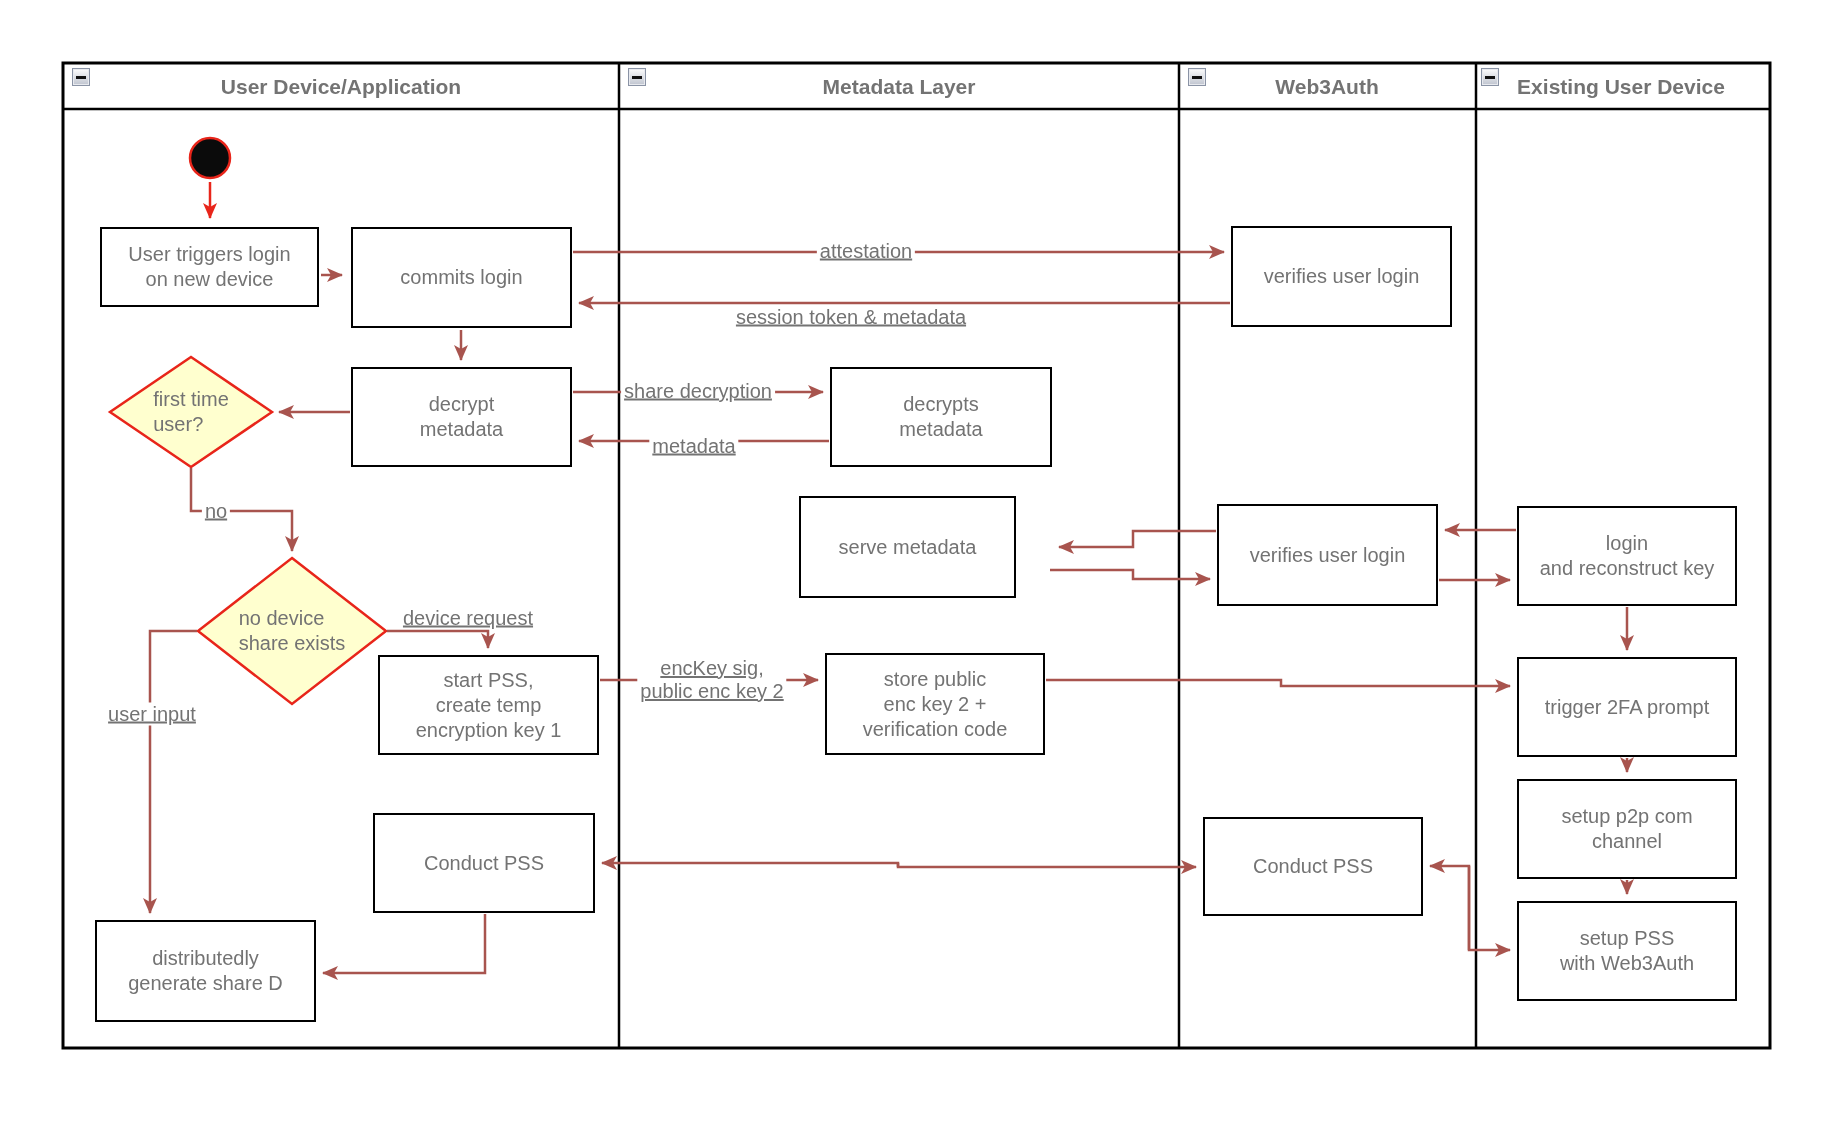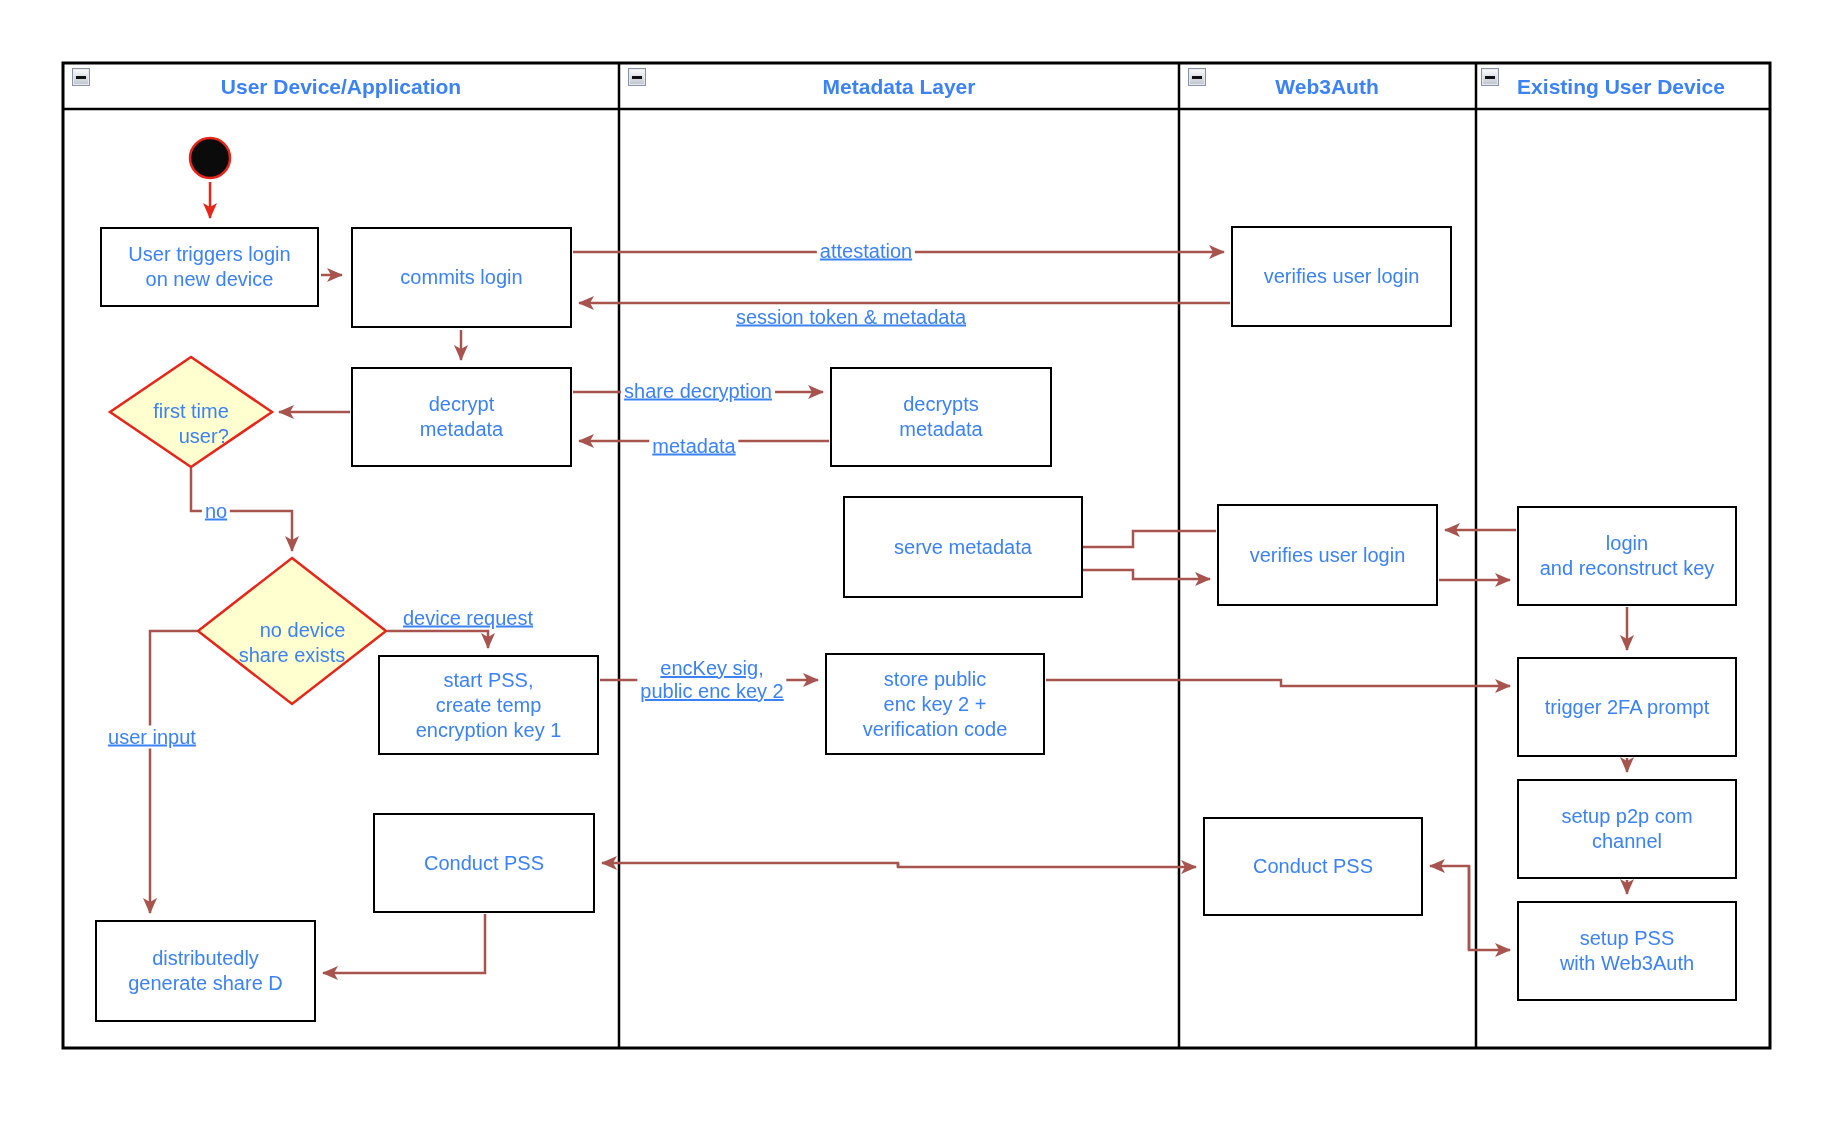--- a/index.html
+++ b/index.html
@@ -1,40 +1,40 @@
 <!DOCTYPE html>
 <html><head>
 <meta charset="utf-8">
 <style>
   html,body{margin:0;padding:0;background:#ffffff;}
   .canvas{
     position:relative;width:1822px;height:1132px;background:#ffffff;
-    font-family:"Liberation Sans",sans-serif;color:#3b82f6;overflow:hidden;
+    font-family:"Liberation Sans",sans-serif;color:#737373;overflow:hidden;
   }
   .canvas svg{position:absolute;left:0;top:0;}
   .node{
     position:absolute;box-sizing:border-box;border:2px solid #000;background:#fff;
     display:flex;align-items:center;justify-content:center;text-align:center;
     font-size:20px;line-height:1.25;white-space:pre-line;
   }
   .lane-title{
     position:absolute;transform:translate(-50%,-50%);
     font-size:21px;font-weight:bold;white-space:nowrap;
   }
   .collapse{
     position:absolute;width:18px;height:18px;box-sizing:border-box;
     border:1px solid #8a93a5;background:linear-gradient(#fdfdfd,#bfc4cf);
     box-shadow:inset 0 0 0 1px #e8eaef;
   }
   .collapse::after{
     content:"";position:absolute;left:3px;right:3px;top:7px;height:3px;background:#111;
   }
   .diamond-label{
-    position:absolute;transform:translate(-50%,-50%);text-align:right;
-    font-size:20px;line-height:1.25;white-space:pre-line;margin-top:12px;
+    position:absolute;transform:translate(-50%,-50%);text-align:left;
+    font-size:20px;line-height:1.25;white-space:pre-line;
   }
   .edge-label{
     position:absolute;transform:translate(-50%,-50%);text-align:center;
     font-size:20px;line-height:1.15;white-space:pre-line;
     background:#fff;padding:0 3px;text-decoration:underline;
   }
   .edge-label.no-bg{background:transparent;text-align:center;}
 </style>
 </head>
 <body>
@@ -103,21 +103,21 @@
   <div class="lane-title" style="left:1327px;top:87px">Web3Auth</div>
   <div class="lane-title" style="left:1621px;top:87px">Existing User Device</div>
 
   <div class="node" style="left:100px;top:227px;width:219px;height:80px"><span>User triggers login
 on new device</span></div>
   <div class="node" style="left:351px;top:227px;width:221px;height:101px"><span>commits login</span></div>
   <div class="node" style="left:351px;top:367px;width:221px;height:100px"><span>decrypt
 metadata</span></div>
   <div class="node" style="left:830px;top:367px;width:222px;height:100px"><span>decrypts
 metadata</span></div>
-  <div class="node" style="left:843px;top:496px;width:240px;height:102px"><span>serve metadata</span></div>
+  <div class="node" style="left:799px;top:496px;width:217px;height:102px"><span>serve metadata</span></div>
   <div class="node" style="left:1231px;top:226px;width:221px;height:101px"><span>verifies user login</span></div>
   <div class="node" style="left:1217px;top:504px;width:221px;height:102px"><span>verifies user login</span></div>
   <div class="node" style="left:1517px;top:506px;width:220px;height:100px"><span>login
 and reconstruct key</span></div>
   <div class="node" style="left:378px;top:655px;width:221px;height:100px"><span>start PSS,
 create temp
 encryption key 1</span></div>
   <div class="node" style="left:825px;top:653px;width:220px;height:102px"><span>store public
 enc key 2 +
 verification code</span></div>
@@ -137,15 +137,15 @@
 share exists</div>
 
   <div class="edge-label" style="left:866px;top:251px">attestation</div>
   <div class="edge-label" style="left:851px;top:317px">session token &amp; metadata</div>
   <div class="edge-label" style="left:698px;top:391px">share decryption</div>
   <div class="edge-label" style="left:694px;top:446px">metadata</div>
   <div class="edge-label" style="left:216px;top:511px">no</div>
   <div class="edge-label no-bg" style="left:468px;top:618px">device request</div>
   <div class="edge-label" style="left:712px;top:680px">encKey sig,
 public enc key 2</div>
-  <div class="edge-label" style="left:152px;top:737px">user input</div>
+  <div class="edge-label" style="left:152px;top:714px">user input</div>
 
 </div>
 
 </body></html>

